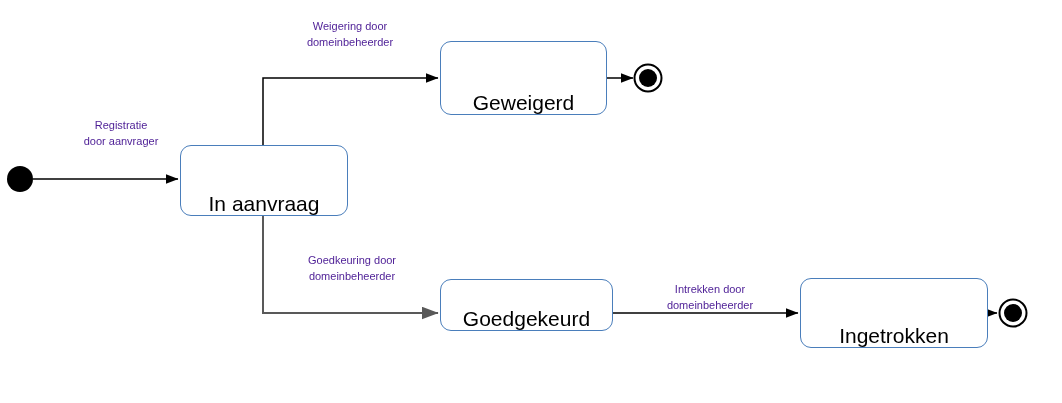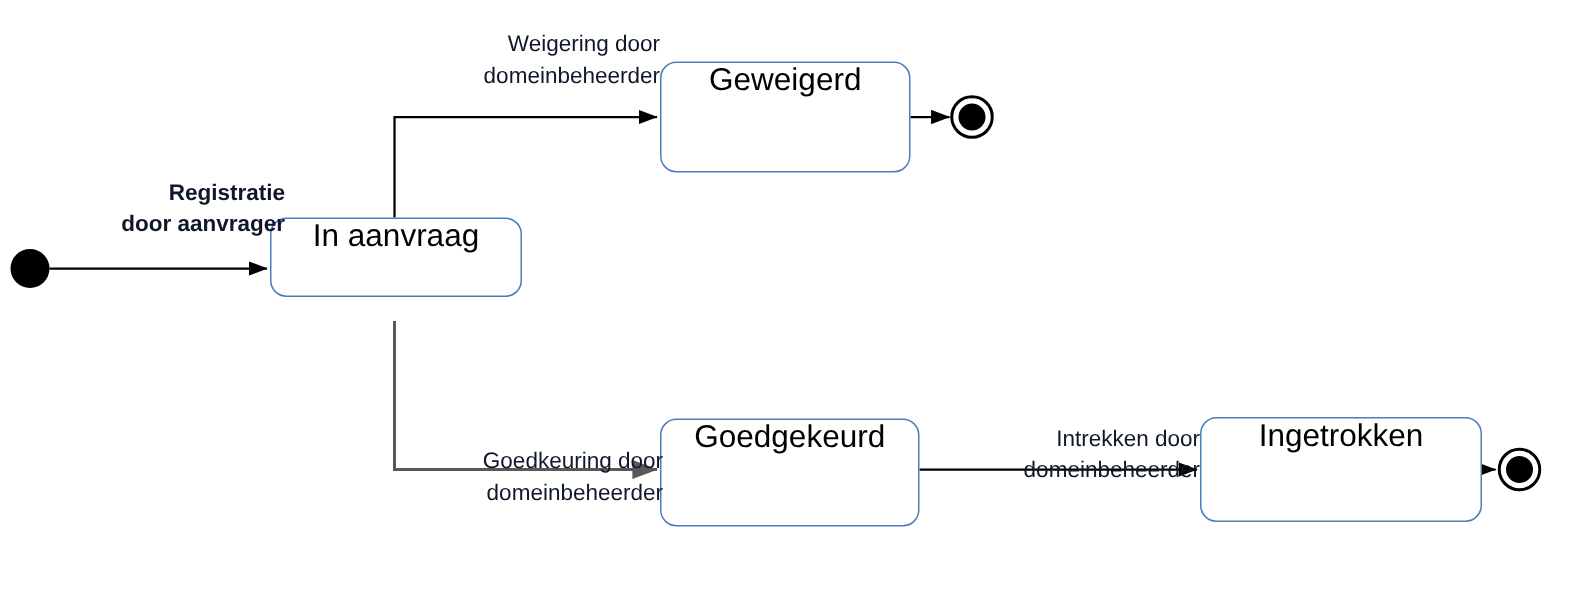--- a/index.html
+++ b/index.html
@@ -24,35 +24,35 @@
     width: 1062px;
     height: 403px;
   }
   .state-box {
     position: absolute;
     box-sizing: border-box;
     background: #ffffff;
     border: 1.4px solid #4a7ebb;
     border-radius: 11px;
     display: flex;
-    align-items: flex-start;
+    align-items: flex-end;
     justify-content: center;
   }
   .state-label {
     font-size: 21px;
     color: #000000;
     line-height: 1.1;
     white-space: nowrap;
   }
   .edge-label {
     position: absolute;
-    font-size: 15px;
-    color: #0f172a;
+    font-size: 11px;
+    color: #4c1d95;
     line-height: 1.42;
-    text-align: right;
+    text-align: center;
     white-space: pre-line;
   }
 </style>
 </head>
 <body>
 
 <div id="diagram-canvas">
 
   <svg id="diagram-svg" viewBox="0 0 1062 403" xmlns="http://www.w3.org/2000/svg">
     <defs>
@@ -82,41 +82,41 @@
       <circle cx="648" cy="78" r="13.5" fill="#ffffff" stroke="#000000" stroke-width="2"></circle>
       <circle cx="648" cy="78" r="9" fill="#000000"></circle>
     </g>
 
     <g>
       <circle cx="1013" cy="313" r="13.5" fill="#ffffff" stroke="#000000" stroke-width="2"></circle>
       <circle cx="1013" cy="313" r="9" fill="#000000"></circle>
     </g>
   </svg>
 
-  <div class="state-box" style="left:180px; top:145px; width:168px; height:53px;">
+  <div class="state-box" style="left:180px; top:145px; width:168px; height:71px;">
     <span class="state-label">In aanvraag</span>
   </div>
 
   <div class="state-box" style="left:440px; top:41px; width:167px; height:74px;">
     <span class="state-label">Geweigerd</span>
   </div>
 
-  <div class="state-box" style="left:440px; top:279px; width:173px; height:72px;">
+  <div class="state-box" style="left:440px; top:279px; width:173px; height:52px;">
     <span class="state-label">Goedgekeurd</span>
   </div>
 
   <div class="state-box" style="left:800px; top:278px; width:188px; height:70px;">
     <span class="state-label">Ingetrokken</span>
   </div>
 
-  <div class="edge-label" style="left:20px; top:118px; width:170px;font-weight:bold;">Registratie
+  <div class="edge-label" style="left:36px; top:118px; width:170px;">Registratie
 door aanvrager</div>
 
   <div class="edge-label" style="left:260px; top:19px; width:180px;">Weigering door
 domeinbeheerder</div>
 
-  <div class="edge-label" style="left:262px; top:253px; width:180px;margin-top:44px;">Goedkeuring door
+  <div class="edge-label" style="left:262px; top:253px; width:180px;">Goedkeuring door
 domeinbeheerder</div>
 
   <div class="edge-label" style="left:620px; top:258px; width:180px;margin-top:24px;">Intrekken door
 domeinbeheerder</div>
 
 </div>
 
 </body></html>

